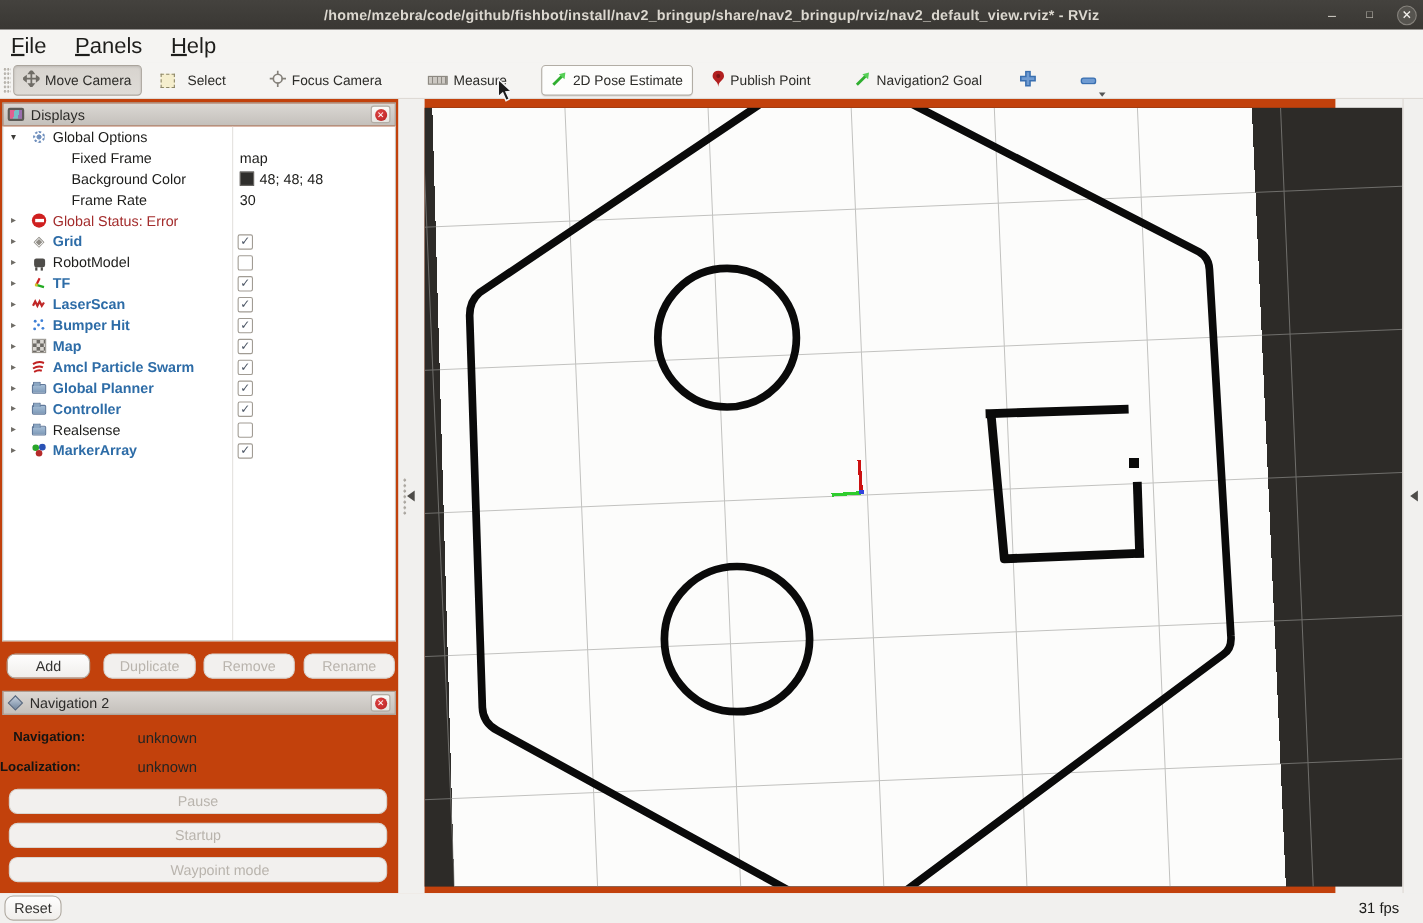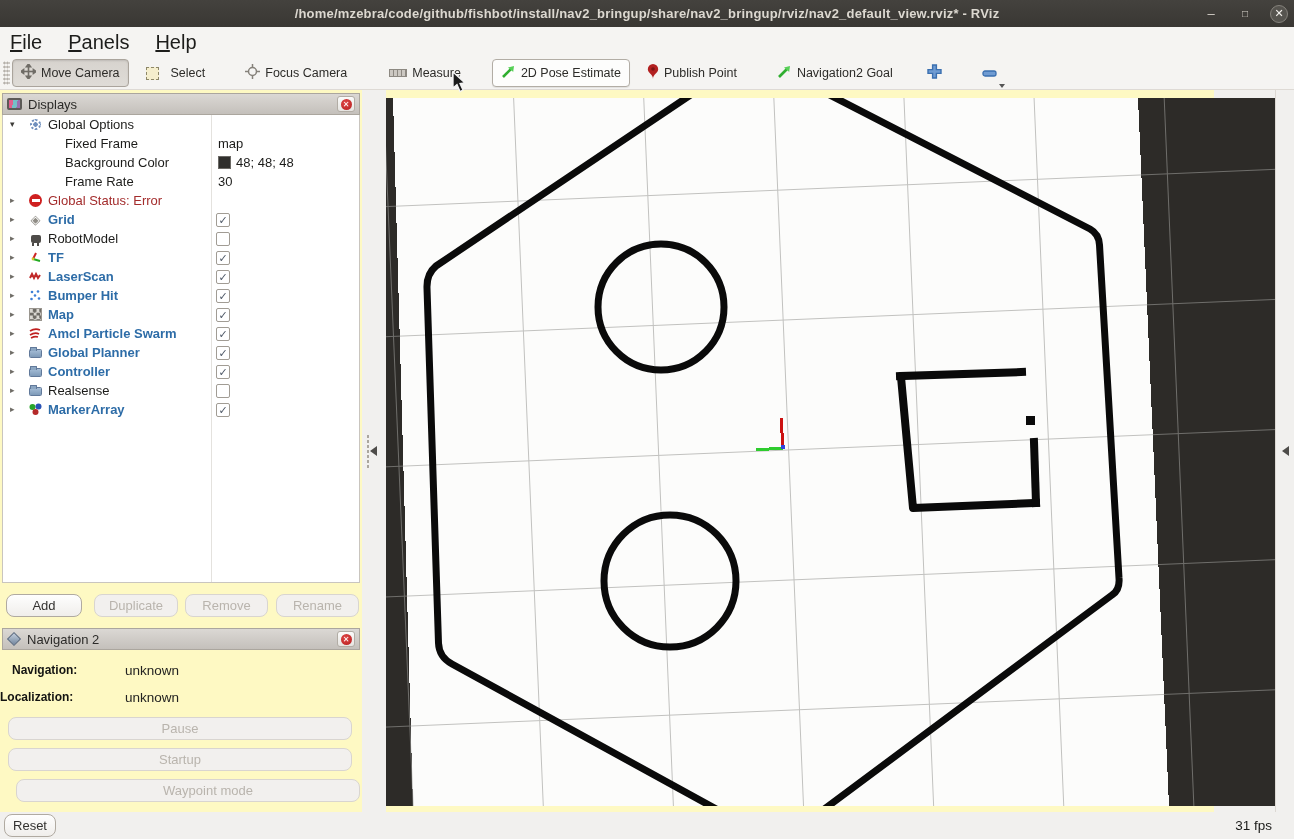--- a/index.html
+++ b/index.html
@@ -33,21 +33,21 @@
   .tb-btn.raised { background:#fdfdfc; border:1px solid #b2ada5; box-shadow:0 1px 1px rgba(0,0,0,.08); }
   .icon { display:inline-block; }
   .sel-icon { width:13px; height:13px; background:#f5eecd; border:1px dashed #8d8768; }
   .measure-icon { width:18px; height:8px; background:#ccc8c2; border:1px solid #8d8982;
     background-image:repeating-linear-gradient(90deg, transparent 0 3px, #8d8982 3px 4px); }
   .tool-add, .tool-min { padding:0 6px; position:relative; }
   .tool-min .dd { position:absolute; right:-2px; bottom:-2px; width:0; height:0;
     border-left:3.5px solid transparent; border-right:3.5px solid transparent; border-top:4px solid #555; }
 
   
-  .main { position:absolute; left:0; top:90px; width:1214px; height:722px; background:#fef9c3; }
+  .main { position:absolute; left:0; top:90px; width:1214px; height:722px; background:#c2410c; }
 
   
   .panel-header { position:absolute; height:22px; background:linear-gradient(#dbd8d4,#c4c0bb);
     border:1px solid #aba69e; display:flex; align-items:center; padding:0 4px; gap:6px; }
   .panel-header .ptitle { font-size:13px; color:#2c2b29; flex:1; }
   .close-badge { width:18px; height:16px; background:linear-gradient(#fbfbfa,#e6e4e0);
     border:1px solid #b2ada5; border-radius:3px; display:flex; align-items:center; justify-content:center; }
   .close-badge .red-dot { width:11px; height:11px; border-radius:50%; background:radial-gradient(circle at 40% 35%, #e04545, #b51f1f);
     color:#fff; font-size:8px; line-height:11px; text-align:center; font-weight:bold; }
 
@@ -390,21 +390,21 @@
           <span class="red-dot">✕</span>
         </span>
     </div>
     <div class="nav2-line" style="left:12px; top:573px;"><b>Navigation:</b></div>
     <div class="nav2-val" style="left:125px; top:573px;">unknown</div>
     <div class="nav2-line" style="left:0; top:600px;"><b>Localization:</b></div>
     <div class="nav2-val" style="left:125px; top:600px;">unknown</div>
 
     <div class="btn disabled" style="left:8px; top:627px; width:344px;">Pause</div>
     <div class="btn disabled" style="left:8px; top:658px; width:344px;">Startup</div>
-    <div class="btn disabled" style="left:16px; top:689px; width:344px;padding-left:40px;">Waypoint mode</div>
+    <div class="btn disabled" style="left:8px; top:689px; width:344px;padding-left:40px;">Waypoint mode</div>
 
     <div class="vsplit">
       <div class="dots"></div>
       <span class="arrow-left" style="left:8px; top:356px;"></span>
     </div>
 
     <div class="viewport">
       <svg width="889" height="708" viewBox="0 0 889 708" shape-rendering="crispEdges">
         <defs>
           <pattern id="grid" width="130" height="130" x="-3" y="-22" patternUnits="userSpaceOnUse" patternTransform="rotate(-2.4)">

